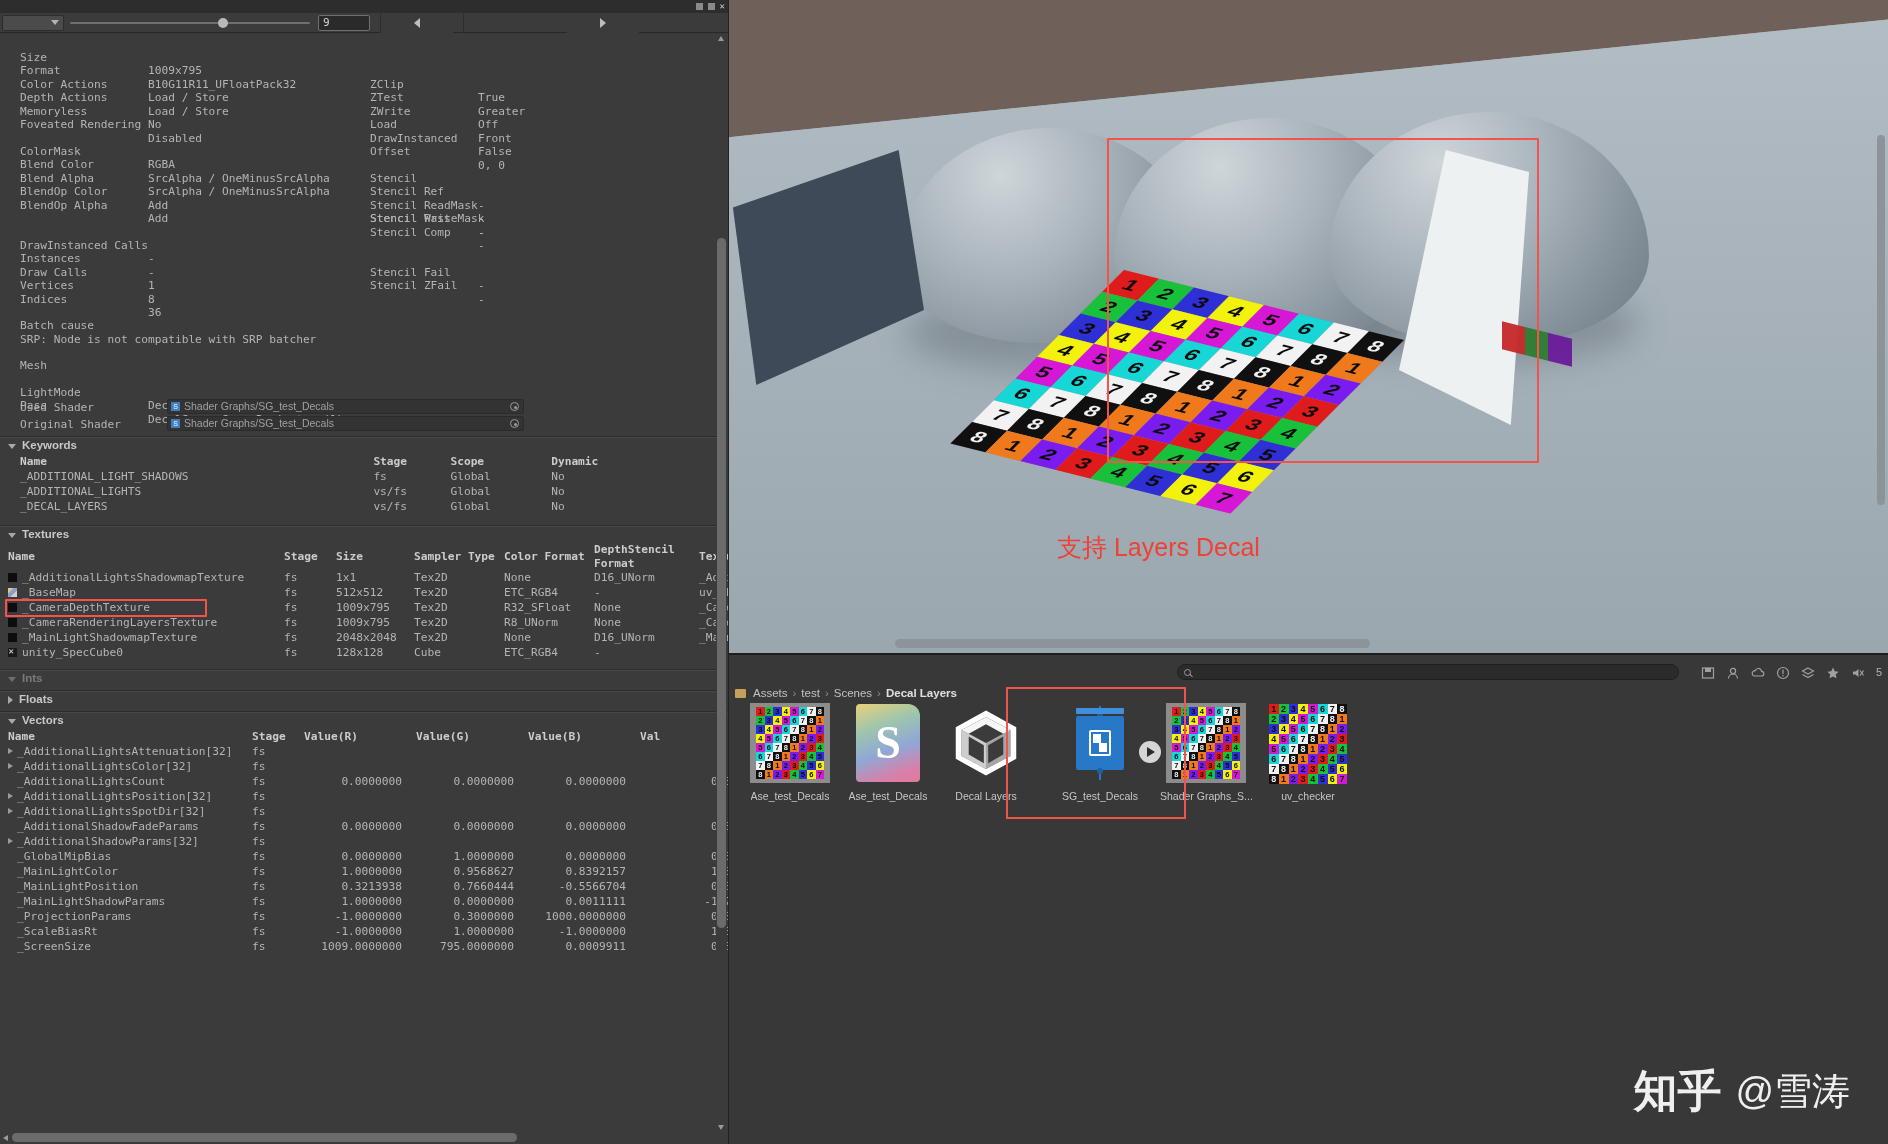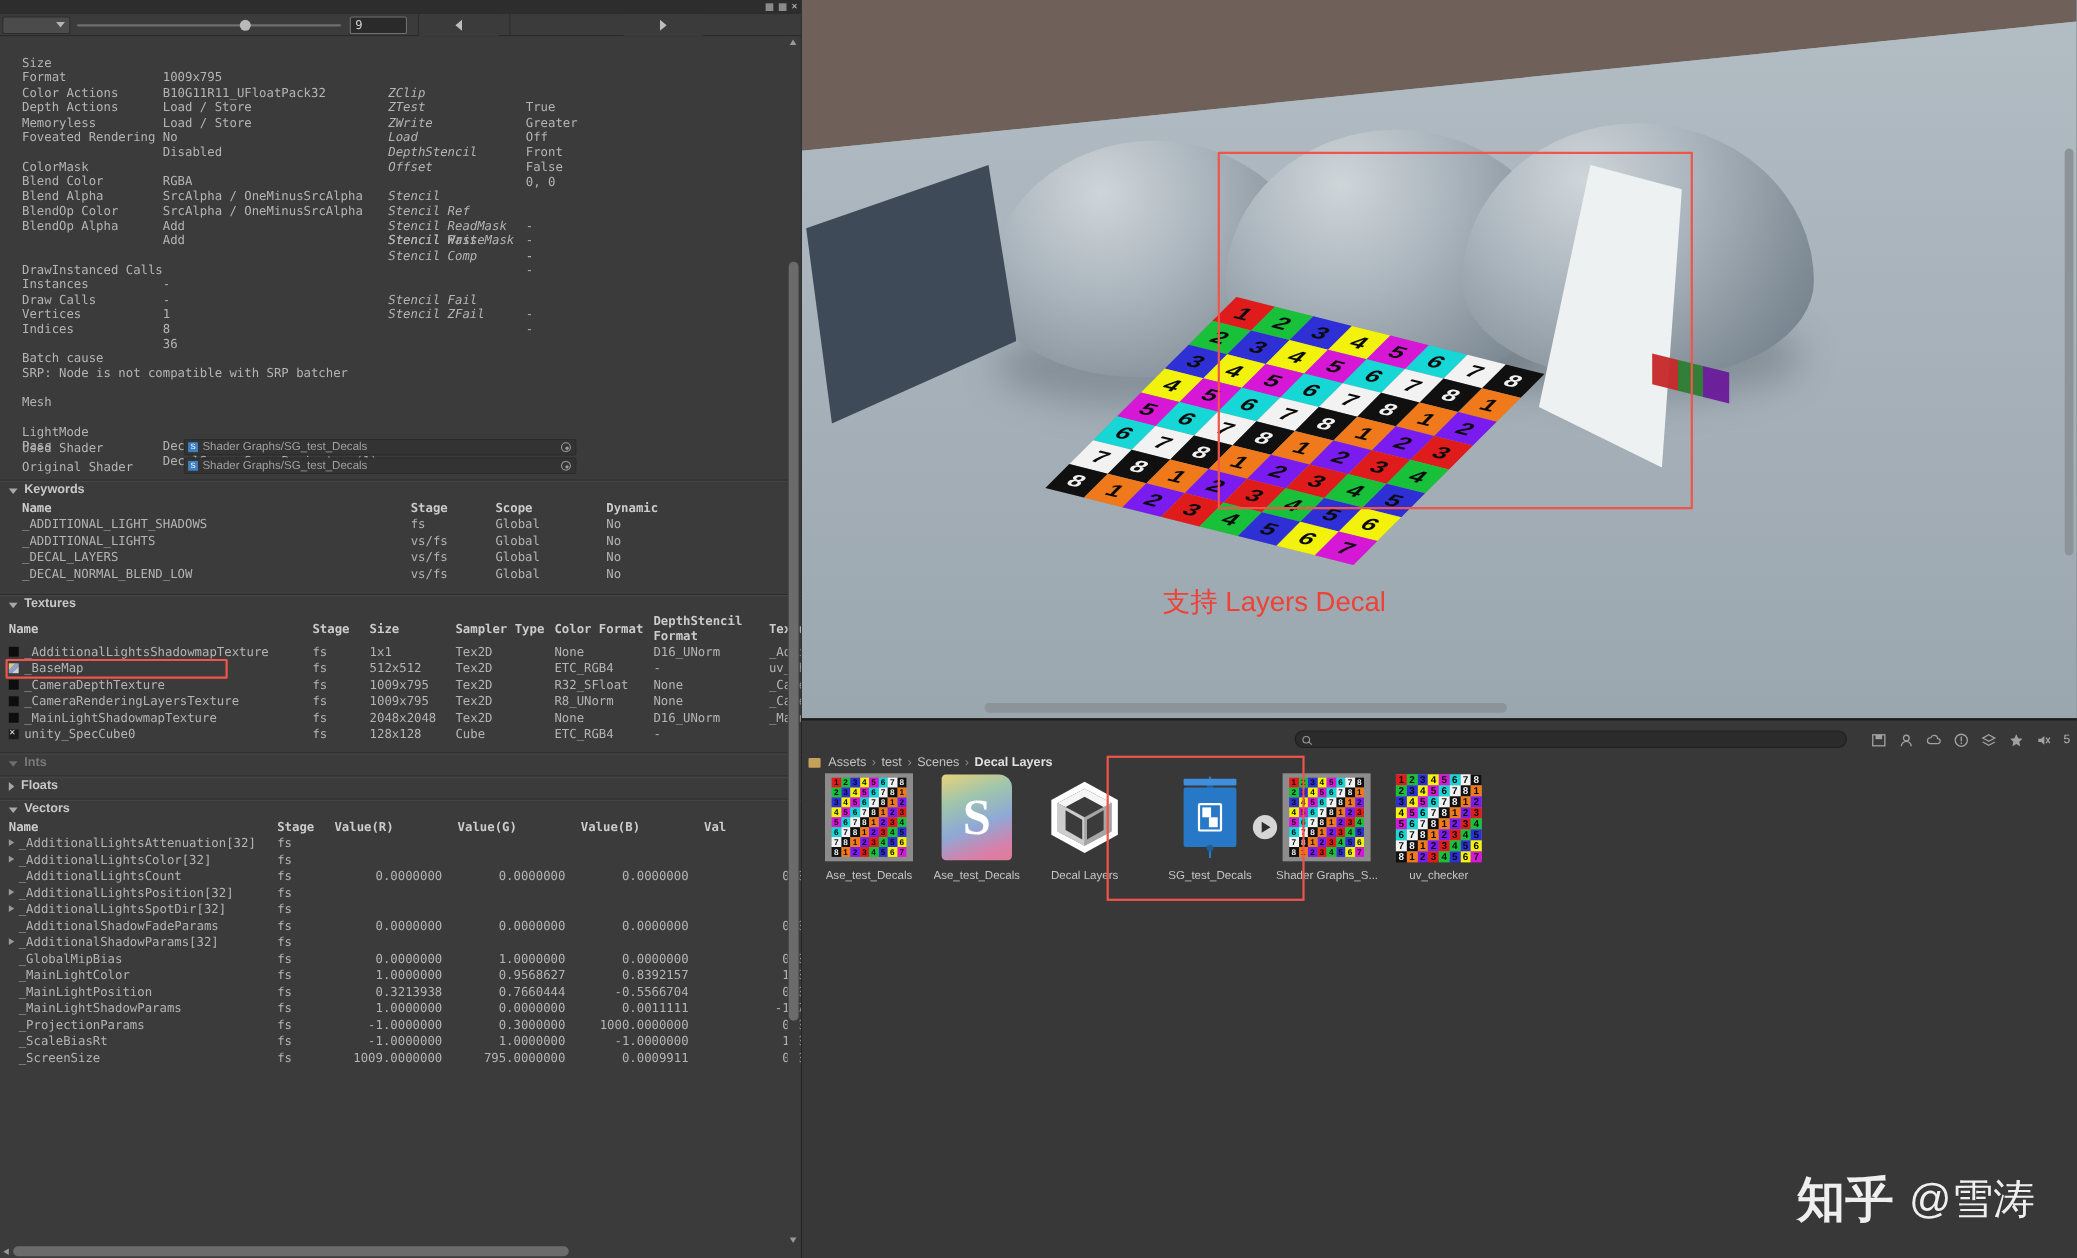--- a/index.html
+++ b/index.html
@@ -82,21 +82,21 @@
     background: #3b3b3b; color: #b8b8b8;
     font-size: 11.2px; line-height: 13.5px;
     font-family: "DejaVu Sans Mono", monospace;
   }
 
   
   .prop-grid { position: relative; padding-top: 4px; }
   .prop-row { position: relative; height: 13.5px; white-space: pre; }
   .pk { position: absolute; left: 20px; color: #b4b4b4; }
   .pv { position: absolute; left: 148px; color: #b4b4b4; }
-  .pk2 { position: absolute; left: 353px; color: #b4b4b4; font-style: italic; }
+  .pk2 { position: absolute; left: 370px; color: #b4b4b4; }
   .pv2 { position: absolute; left: 478px; color: #b4b4b4; }
 
   .shaderfield-row { position: relative; height: 17px; }
   .shaderfield {
     position: absolute; left: 167px; top: 0; width: 357px; height: 15px;
     background: #333333; border: 1px solid #2b2b2b; border-radius: 2px;
     display: flex; align-items: center; padding-left: 3px;
   }
   .sf-badge {
     width: 9px; height: 9px; background: #3d7fc1; color: #fff;
@@ -477,21 +477,21 @@
         </div>
         <div class="prop-row">
           <span class="pk">Depth Actions</span>
           <span class="pv">Load / Store</span>
           <span class="pk2">Load</span>
           <span class="pv2">Front</span>
         </div>
         <div class="prop-row">
           <span class="pk">Memoryless</span>
           <span class="pv">No</span>
-          <span class="pk2">DepthStencil</span>
+          <span class="pk2">DrawInstanced</span>
           <span class="pv2">False</span>
         </div>
         <div class="prop-row">
           <span class="pk">Foveated Rendering</span>
           <span class="pv">Disabled</span>
           <span class="pk2">Offset</span>
           <span class="pv2">0, 0</span>
         </div>
 
         <div class="prop-row" style="height:13px"></div>
@@ -623,26 +623,20 @@
           <td class="kw-c3">No</td>
         </tr>
         <tr>
           <td class="kw-c0">_ADDITIONAL_LIGHTS</td>
           <td class="kw-c1">vs/fs</td>
           <td class="kw-c2">Global</td>
           <td class="kw-c3">No</td>
         </tr>
         <tr>
           <td class="kw-c0">_DECAL_LAYERS</td>
-          <td class="kw-c1">vs/fs</td>
-          <td class="kw-c2">Global</td>
-          <td class="kw-c3">No</td>
-        </tr>
-        <tr>
-          <td class="kw-c0">_DECAL_NORMAL_BLEND_LOW</td>
           <td class="kw-c1">vs/fs</td>
           <td class="kw-c2">Global</td>
           <td class="kw-c3">No</td>
         </tr>
       </tbody>
         </table>
 
       <div style="height:8px"></div>
       <div class="section-div"></div>
 

